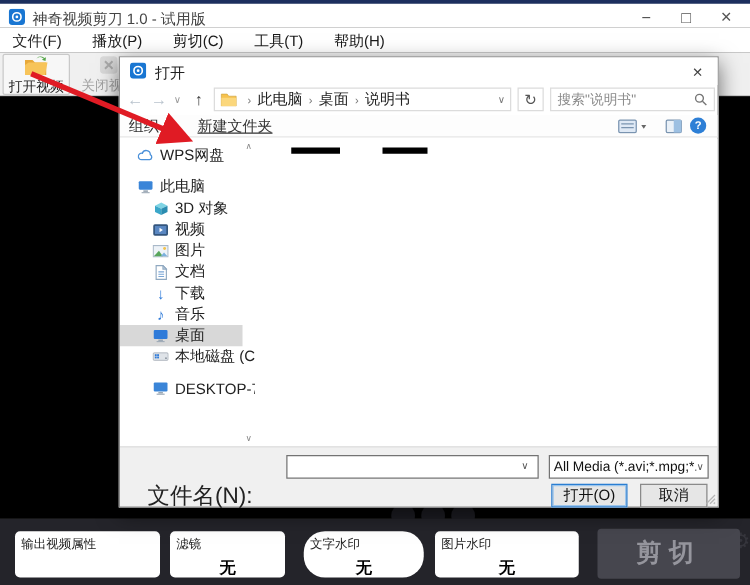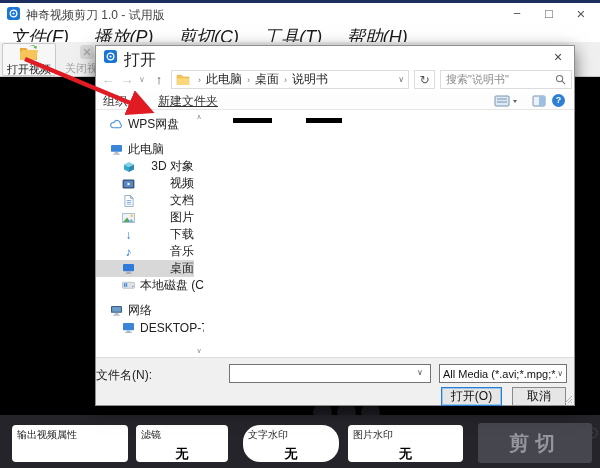--- a/index.html
+++ b/index.html
@@ -10,21 +10,21 @@
   
   .titlebar { position:absolute; left:0; top:0; width:600px; height:22px; background:#fff;
               border-top:3px solid #1c2f5e; }
   .app-ico { position:absolute; left:7px; top:4px; width:13px; height:13px; }
   .title-text { position:absolute; left:26px; top:4px; font-size:12px; color:#444; white-space:nowrap; }
   .winctl { position:absolute; top:1px; width:22px; height:19px; text-align:center; font-size:13px;
             color:#555; line-height:19px; cursor:default; }
   .ctl-min { right:72px; } .ctl-max { right:40px; } .ctl-close { right:8px; font-size:15px; }
 
   .menubar { position:absolute; left:0; top:22px; width:600px; height:20px; background:#fff; }
-  .menu-item { display:inline-block; padding:3px 10px 0 10px; font-size:18px; color:#1a1a1a; height:20px;font-style:italic; }
+  .menu-item { display:inline-block; padding:3px 10px 0 10px; font-size:12px; color:#1a1a1a; height:20px; }
 
   .toolbar { position:absolute; left:0; top:42px; width:600px; height:35px; background:#f0f0f0;
              border-bottom:1px solid #c9c9c9; }
   .tbtn { position:absolute; top:1px; width:54px; height:33px; text-align:center; font-size:11px; }
   .tbtn .tico { display:block; margin:1px auto 0 auto; width:20px; height:16px; }
   .tbtn.open { left:2px; border:1px solid #c9c9c9; background:#f7f7f7; border-radius:2px; color:#222; }
   .tbtn.close { left:60px; color:#a3a3a3; }
   .tbtn .tlabel { display:block; margin-top:1px; }
 
   .video-area { position:absolute; left:0; top:77px; width:600px; height:338px; background:#000; }
@@ -42,21 +42,21 @@
   .cut-btn { position:absolute; left:478px; top:8px; width:114px; height:40px; background:#46464e;
              color:#95959d; font-size:20px; font-weight:600; text-align:center; line-height:40px;
              border-radius:3px; letter-spacing:6px; z-index:2; }
   .ghost-gear { position:absolute; left:585px; top:8px; font-size:17px; color:#35353c; z-index:1; }
 
   
   .dialog { position:absolute; left:95px; top:45px; width:480px; height:361px; background:#fff;
             border:1px solid #8f8f8f; box-shadow:0 5px 16px rgba(0,0,0,.55); z-index:10; font-size:12px; }
   .dtitle { position:relative; height:22px; background:#fff; }
   .dlg-ico { position:absolute; left:8px; top:4px; width:13px; height:13px; }
-  .dtitle-text { position:absolute; left:28px; top:4px; font-size:16px; color:#222; }
+  .dtitle-text { position:absolute; left:28px; top:4px; font-size:12px; color:#222; }
   .dclose { position:absolute; right:6px; top:2px; width:20px; height:18px; text-align:center;
             font-size:14px; color:#444; line-height:18px; }
 
   .dnav { position:relative; height:24px; }
   .nav-glyph { position:absolute; top:3px; width:16px; height:18px; text-align:center; font-size:13px; line-height:18px; }
   .nav-back { left:4px; color:#b9c3cd; }
   .nav-fwd  { left:23px; color:#b9c3cd; }
   .nav-chev { left:41px; width:10px; font-size:8px; color:#999; }
   .nav-up   { left:55px; color:#444; }
   .crumb-box { position:absolute; left:75px; top:2px; width:238px; height:19px; border:1px solid #dcdcdc;
@@ -78,36 +78,36 @@
   .cmd-new { left:62px;text-decoration:underline; }
   .cmd-view { position:absolute; left:398px; top:3px; }
   .cmd-cols { position:absolute; left:436px; top:3px; }
   .cmd-help { position:absolute; left:456px; top:2px; width:13px; height:13px; border-radius:50%;
               background:#2d7fd6; color:#fff; font-size:9px; font-weight:bold; text-align:center; line-height:13px; }
 
   .dbody { position:absolute; left:0; top:65px; width:478px; height:246px; display:flex; }
   .dside { width:98px; padding-top:5px; }
   .srow { height:17px; display:flex; align-items:center; font-size:12px; color:#222; white-space:nowrap; }
   .srow.i0 { padding-left:14px; }
-  .srow.i1 { padding-left:26px;justify-content:space-between; }
+  .srow.i1 { padding-left:26px; }
   .srow.sel { background:#d8d8d8; }
   .sgap { height:8px; }
   .sic { width:13px; height:13px; margin-right:5px; flex:none; display:flex; align-items:center; justify-content:center; }
   .sic.glyph { font-size:12px; font-weight:bold; color:#2f7bd9; }
   .sscroll { width:10px; position:relative; }
   .sscroll .up, .sscroll .dn { position:absolute; left:0; width:10px; text-align:center; font-size:7px; color:#888; }
   .sscroll .up { top:2px; } .sscroll .dn { bottom:2px; }
   .dlist { flex:1; position:relative; background:#fff; }
   .redact { position:absolute; height:5px; background:#000; top:7px; }
   .redact.r1 { left:29px; width:39px; }
   .redact.r2 { left:102px; width:36px; }
 
   .dbottom { position:absolute; left:0; top:311px; width:478px; height:48px; background:#f0f0f0;
              border-top:1px solid #ddd; }
-  .fname-label { position:absolute; left:0px; top:9px; width:128px; text-align:left; font-size:12px; color:#222; }
+  .fname-label { position:absolute; left:0px; top:26px; width:128px; text-align:center; font-size:18px; color:#222; }
   .fname-input { position:absolute; left:133px; top:6px; width:202px; height:19px; border:1px solid #737373;
                  background:#fff; font-size:12px; padding:0 14px 0 4px; }
   .fname-dd { position:absolute; left:321px; top:10px; font-size:8px; color:#555; }
   .ftype-box { position:absolute; left:343px; top:6px; width:128px; height:19px; border:1px solid #737373;
                background:#fff; display:flex; align-items:center; padding:0 3px; }
   .ftype-text { font-size:11px; color:#111; white-space:nowrap; overflow:hidden; flex:1; }
   .ftype-dd { font-size:8px; color:#555; flex:none; }
   .dbtn { position:absolute; top:29px; height:19px; font-size:12px; text-align:center; line-height:17px;
           background:#e6e6e6; color:#111; }
   .btn-open { left:345px; width:61px; border:1px solid #2a7ed2; box-shadow:inset 0 0 0 1px #9cc5ec; }
@@ -276,40 +276,40 @@
               <svg viewBox="0 0 14 11" width="13" height="10">
                 <rect x="0.5" y="0.5" width="13" height="10" rx="1.5" fill="#34567d"></rect>
                 <rect x="2" y="2" width="10" height="7" fill="#5a87c2"></rect>
                 <polygon points="6,3.5 9,5.5 6,7.5" fill="#fff"></polygon>
               </svg>
             </span>
           <span>视频</span>
         </div>
         <div class="srow i1">
           <span class="sic">
+              <svg viewBox="0 0 14 11" width="13" height="10">
+                <rect x="0.5" y="0.5" width="13" height="10" fill="#eef3f8" stroke="#a9b9c9"></rect>
+                <polygon points="1,10 5.5,5 9,10" fill="#58a65c"></polygon>
+                <polygon points="7,10 10,6.5 13,10" fill="#7bb0dd"></polygon>
+                <circle cx="10.5" cy="3" r="1.3" fill="#f2c24e"></circle>
+              </svg>
+            </span>
+          <span>图片</span>
+        </div>
+        <div class="srow i1">
+          <span class="sic">
               <svg viewBox="0 0 11 13" width="10" height="12">
                 <path d="M1 .5 h6 l3 3 V12.5 H1 Z" fill="#fff" stroke="#8fa8c0"></path>
                 <path d="M7 .5 l3 3 h-3 Z" fill="#d7e4f0" stroke="#8fa8c0"></path>
                 <line x1="3" y1="6" x2="8" y2="6" stroke="#7aa6d6"></line>
                 <line x1="3" y1="8" x2="8" y2="8" stroke="#7aa6d6"></line>
                 <line x1="3" y1="10" x2="8" y2="10" stroke="#7aa6d6"></line>
               </svg>
             </span>
           <span>文档</span>
-        </div>
-        <div class="srow i1">
-          <span class="sic">
-              <svg viewBox="0 0 14 11" width="13" height="10">
-                <rect x="0.5" y="0.5" width="13" height="10" fill="#eef3f8" stroke="#a9b9c9"></rect>
-                <polygon points="1,10 5.5,5 9,10" fill="#58a65c"></polygon>
-                <polygon points="7,10 10,6.5 13,10" fill="#7bb0dd"></polygon>
-                <circle cx="10.5" cy="3" r="1.3" fill="#f2c24e"></circle>
-              </svg>
-            </span>
-          <span>图片</span>
         </div>
         <div class="srow i1">
           <span class="sic glyph">↓</span>
           <span>下载</span>
         </div>
         <div class="srow i1">
           <span class="sic glyph">♪</span>
           <span>音乐</span>
         </div>
         <div class="srow i1 sel">
@@ -329,31 +329,20 @@
                 <rect x="2" y="2.2" width="1.6" height="1.6" fill="#2f7bd9"></rect>
                 <rect x="4" y="2.2" width="1.6" height="1.6" fill="#2f7bd9"></rect>
                 <rect x="2" y="4.2" width="1.6" height="1.6" fill="#2f7bd9"></rect>
                 <rect x="4" y="4.2" width="1.6" height="1.6" fill="#2f7bd9"></rect>
                 <circle cx="11.6" cy="5.6" r="0.8" fill="#8a949e"></circle>
               </svg>
             </span>
           <span>本地磁盘 (C:)</span>
         </div>
         <div class="sgap"></div>
-        <div class="srow i0">
-          <span class="sic">
-              <svg viewBox="0 0 14 12" width="13" height="11">
-                <rect x="1" y="1" width="12" height="7.5" rx="1" fill="#39608a"></rect>
-                <rect x="2.2" y="2.2" width="9.6" height="5.1" fill="#6f9cc9"></rect>
-                <rect x="5" y="9" width="4" height="1.4" fill="#9aa7b4"></rect>
-                <rect x="3.5" y="10.6" width="7" height="1" fill="#9aa7b4"></rect>
-              </svg>
-            </span>
-          <span>网络</span>
-        </div>
         <div class="srow i1">
           <span class="sic">
               <svg viewBox="0 0 14 12" width="13" height="11">
                 <rect x="1" y="1" width="12" height="8" rx="1" fill="#3a85d8"></rect>
                 <rect x="5" y="9.4" width="4" height="1.3" fill="#9aa7b4"></rect>
                 <rect x="3.5" y="10.8" width="7" height="1" fill="#9aa7b4"></rect>
               </svg>
             </span>
           <span>DESKTOP-7ETC</span>
         </div>

